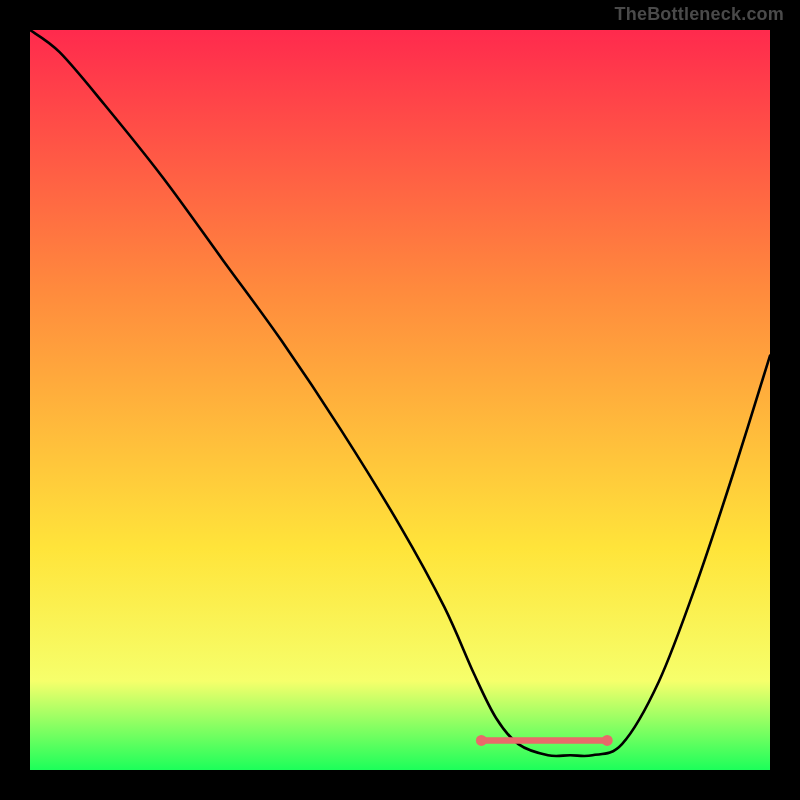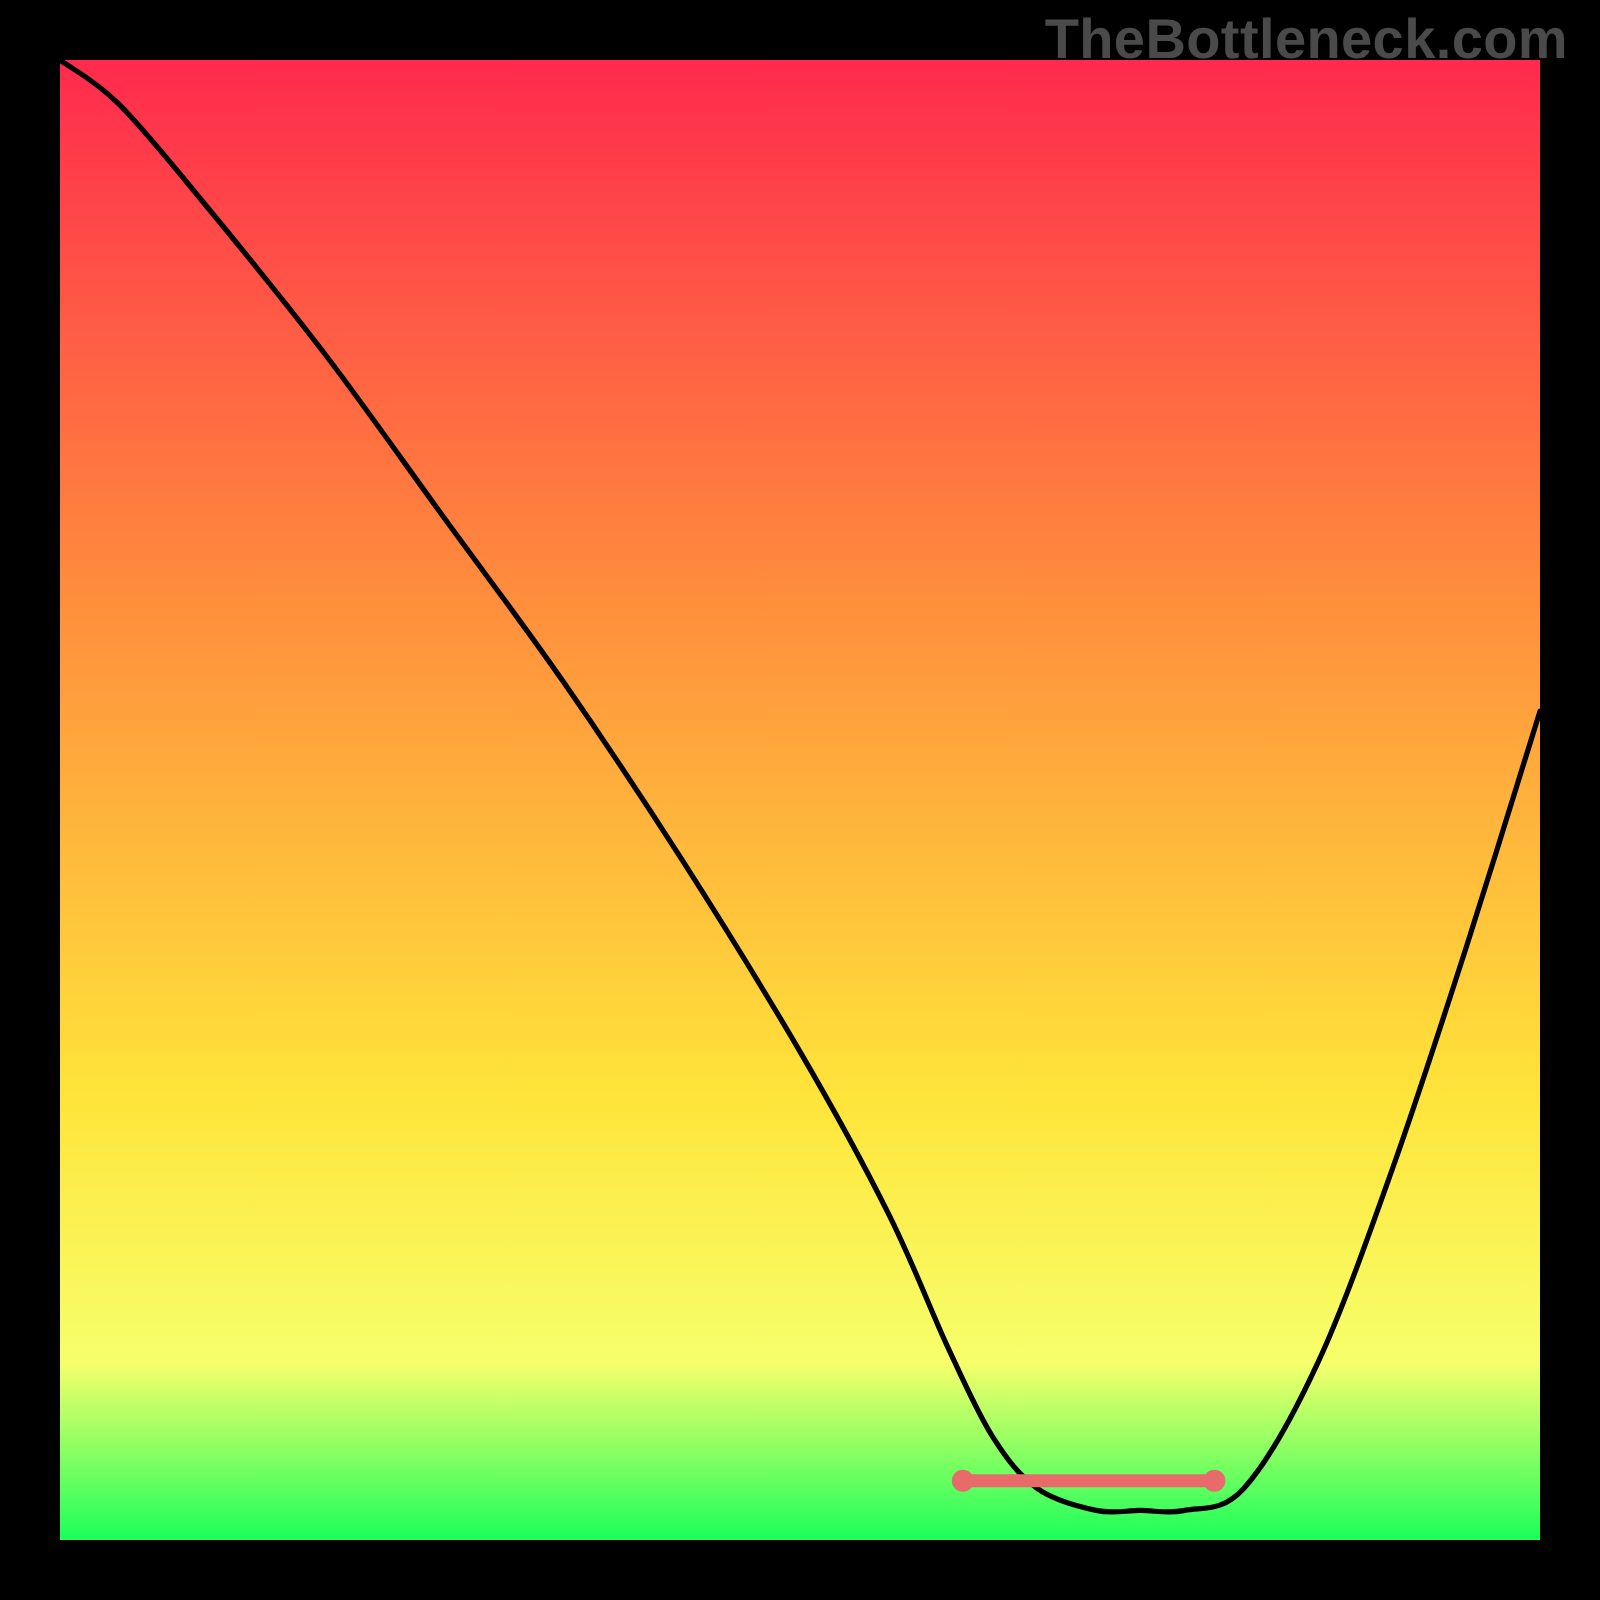--- a/index.html
+++ b/index.html
@@ -15,21 +15,21 @@
     position: relative;
     width: 800px;
     height: 800px;
     background: #000;
   }
   .watermark {
     position: absolute;
     top: 4px;
     right: 16px;
     color: #4a4a4a;
-    font-size: 28px;
+    font-size: 18px;
     font-weight: 600;
     letter-spacing: 0.2px;
     z-index: 10;
   }
   .plot-outer {
     position: absolute;
     left: 30px;
     top: 30px;
     width: 740px;
     height: 740px;

